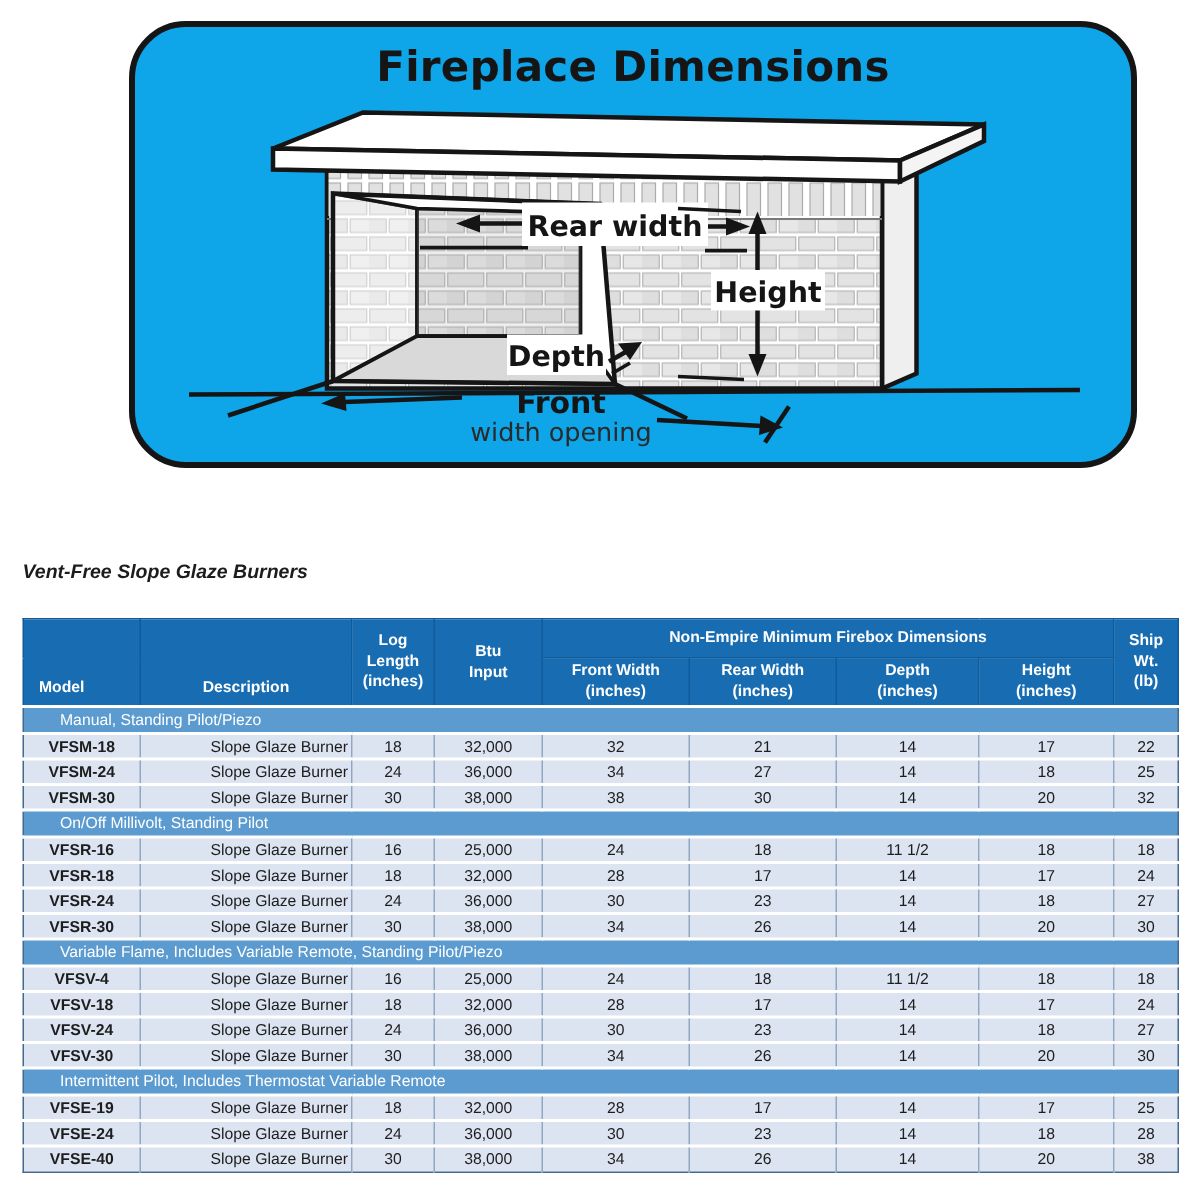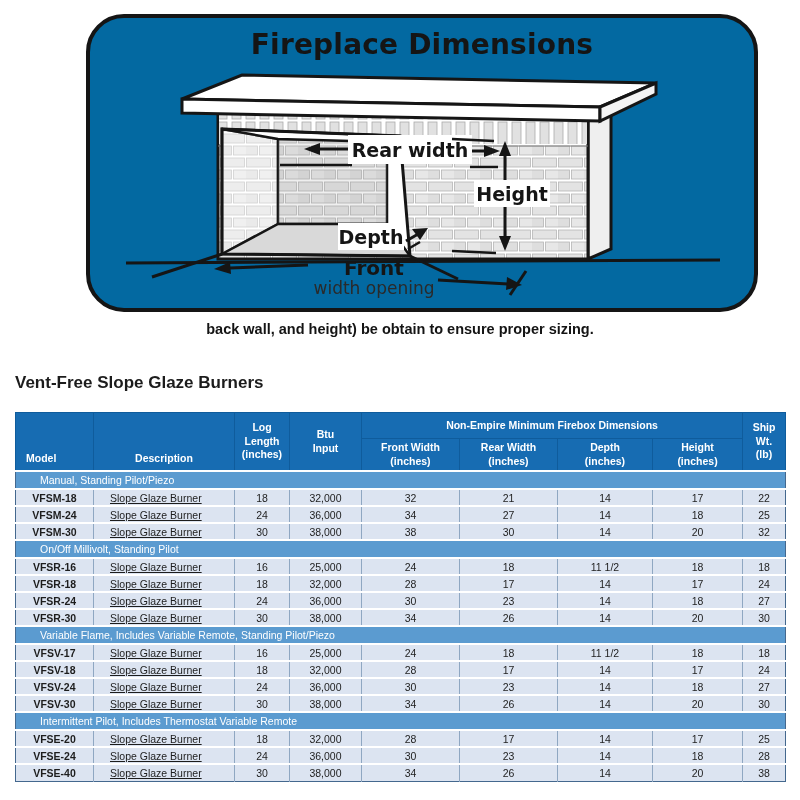--- a/index.html
+++ b/index.html
@@ -8,47 +8,47 @@
     --row-bg:#dce4f1;
     --divider:#8fa7c2;
     --hdr-line:#0f5c9c;
   }
   *{margin:0;padding:0;box-sizing:border-box;}
   html,body{width:800px;height:800px;background:#ffffff;overflow:hidden;
     font-family:"Liberation Sans",sans-serif;}
   .abs{position:absolute;}
 
   
-  .diagram-panel{left:86px;top:14px;width:672px;height:298px;background:#0369a1;
+  .diagram-panel{left:86px;top:14px;width:672px;height:298px;background:#0ea5e9;
     border:4px solid #151515;border-radius:38px;}
   .diagram-title{text-align:center;padding-top:10px;font-family:"DejaVu Sans",sans-serif;
     font-size:28px;font-weight:800;color:#151515;letter-spacing:.2px;}
   .diagram-svg{display:block;margin:0 auto;}
   .note{left:0;top:318px;width:800px;text-align:center;font-size:14.5px;font-weight:bold;
     color:#141414;line-height:1.55;}
 
   
-  .table-title{left:15px;top:373px;font-size:17px;font-weight:bold;color:#1c1c1c;}
+  .table-title{left:15px;top:373px;font-size:13px;font-weight:bold;color:#1c1c1c;font-style:italic;}
   .spec-table{left:15px;top:412px;}
   table{border-collapse:collapse;table-layout:fixed;width:770px;border:1px solid #44688e;}
   thead th{background:var(--header-blue);color:#fff;font-size:10.5px;font-weight:bold;
     white-space:pre-line;line-height:1.3;border:1px solid var(--hdr-line);padding:2px;}
   th.th-bottom{vertical-align:bottom;padding-bottom:5px;}
   th.th-model{text-align:left;padding-left:10px;}
   th.th-mid{vertical-align:middle;}
   tr.hdr-row1{height:26px;}
   tr.hdr-row2{height:30px;}
   tbody td{background:var(--row-bg);color:#1d1d1d;font-size:10.5px;height:17px;
     text-align:center;border-top:2px solid #fff;border-right:1px solid var(--divider);
     padding:1px 2px;}
   tbody td:last-child{border-right:none;}
   tbody tr.section-row td{background:var(--section-blue);color:#fff;text-align:left;
     padding-left:24px;font-size:10.5px;height:18px;border-right:none;}
   tbody td.c0{font-weight:bold;}
-  tbody td.c1{text-align:left;padding-left:16px;text-decoration:underline;}
+  tbody td.c1{text-align:right;padding-left:16px;}
 </style>
 </head>
 <body>
 
 <div class="abs diagram-panel">
   <div class="diagram-title">Fireplace Dimensions</div>
 
   <svg class="diagram-svg" width="664" height="240" viewBox="0 0 664 240">
     <defs>
       <pattern id="brick" width="26" height="24" patternUnits="userSpaceOnUse">
@@ -126,21 +126,20 @@
       <line x1="348" y1="219" x2="418" y2="223" stroke="#151515" stroke-width="3"></line>
       <polygon points="432,224 417,216 416,229" fill="#151515"></polygon>
       <line x1="436" y1="210" x2="420" y2="234" stroke="#151515" stroke-width="3"></line>
       <text x="284" y="214" text-anchor="middle" font-family="DejaVu Sans, sans-serif" font-size="20" font-weight="bold" fill="#151515">Front</text>
       <text x="284" y="233" text-anchor="middle" font-family="DejaVu Sans, sans-serif" font-size="17" fill="#2a2a2a">width opening</text>
     </g>
   </svg>
 </div>
 
 <div class="abs note">
-  <div>back wall, and height) be obtain to ensure proper sizing.</div>
 </div>
 
 <div class="abs table-title">Vent-Free Slope Glaze Burners</div>
 
 <div class="abs spec-table">
   <table>
     <colgroup>
       <col style="width:78px">
         <col style="width:141px">
         <col style="width:55px">
@@ -257,21 +256,21 @@
           <td class="c4">34</td>
           <td class="c5">26</td>
           <td class="c6">14</td>
           <td class="c7">20</td>
           <td class="c8">30</td>
         </tr>
         <tr class="section-row">
           <td colspan="9">Variable Flame, Includes Variable Remote, Standing Pilot/Piezo</td>
         </tr>
         <tr>
-          <td class="c0">VFSV-17</td>
+          <td class="c0">VFSV-4</td>
           <td class="c1">Slope Glaze Burner</td>
           <td class="c2">16</td>
           <td class="c3">25,000</td>
           <td class="c4">24</td>
           <td class="c5">18</td>
           <td class="c6">11 1/2</td>
           <td class="c7">18</td>
           <td class="c8">18</td>
         </tr>
         <tr>
@@ -304,21 +303,21 @@
           <td class="c4">34</td>
           <td class="c5">26</td>
           <td class="c6">14</td>
           <td class="c7">20</td>
           <td class="c8">30</td>
         </tr>
         <tr class="section-row">
           <td colspan="9">Intermittent Pilot, Includes Thermostat Variable Remote</td>
         </tr>
         <tr>
-          <td class="c0">VFSE-20</td>
+          <td class="c0">VFSE-19</td>
           <td class="c1">Slope Glaze Burner</td>
           <td class="c2">18</td>
           <td class="c3">32,000</td>
           <td class="c4">28</td>
           <td class="c5">17</td>
           <td class="c6">14</td>
           <td class="c7">17</td>
           <td class="c8">25</td>
         </tr>
         <tr>

